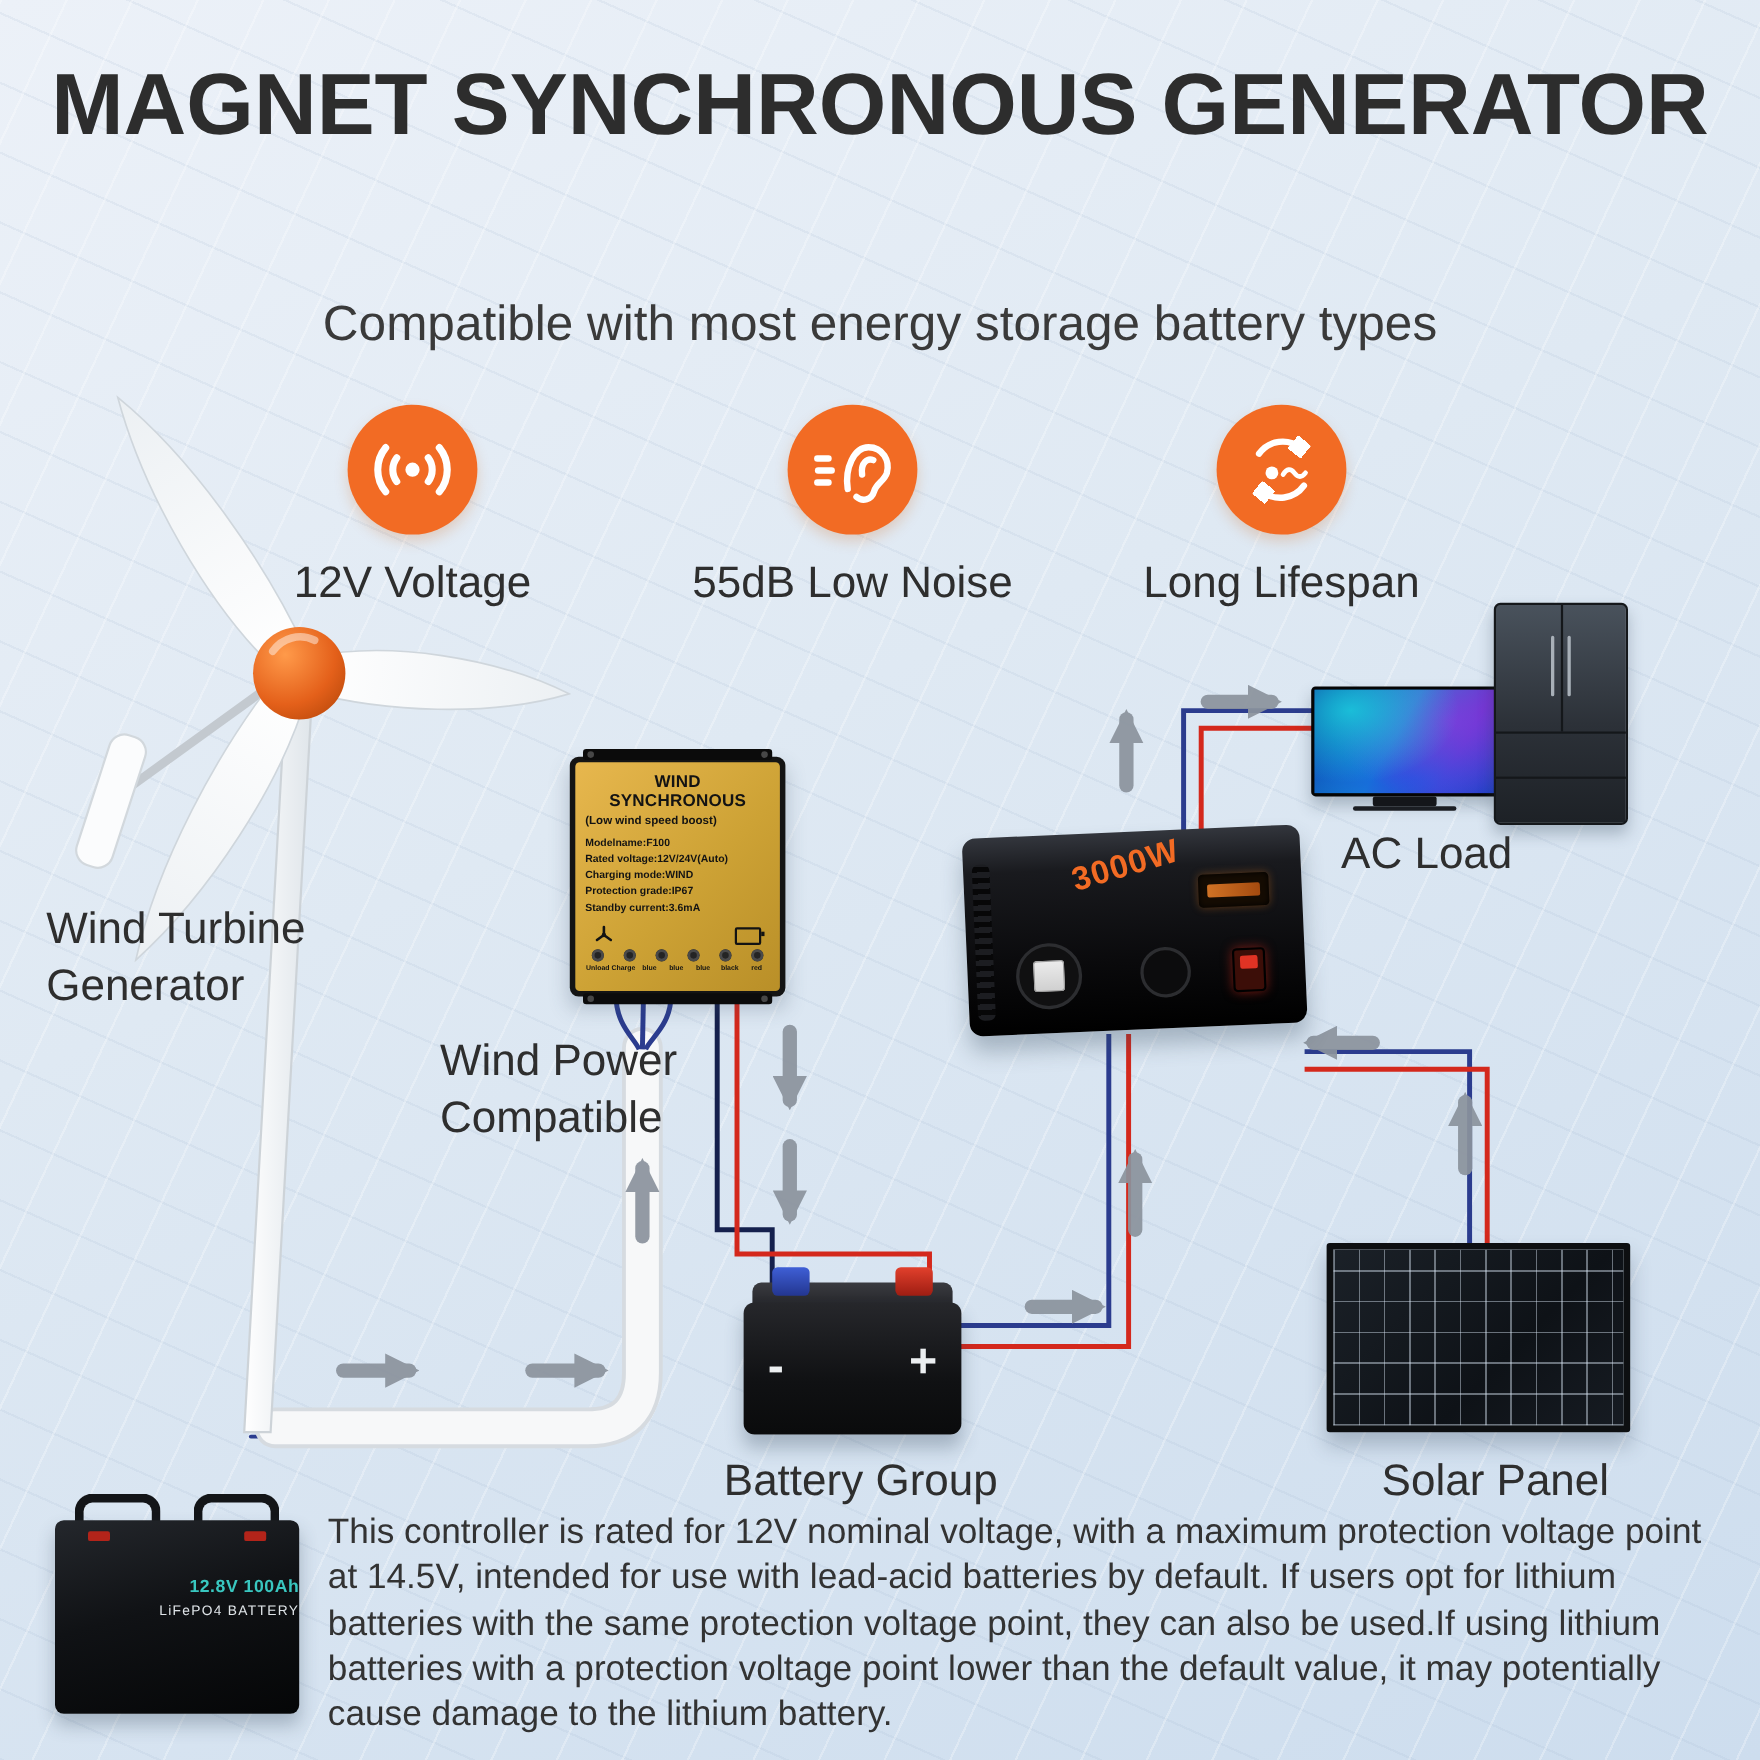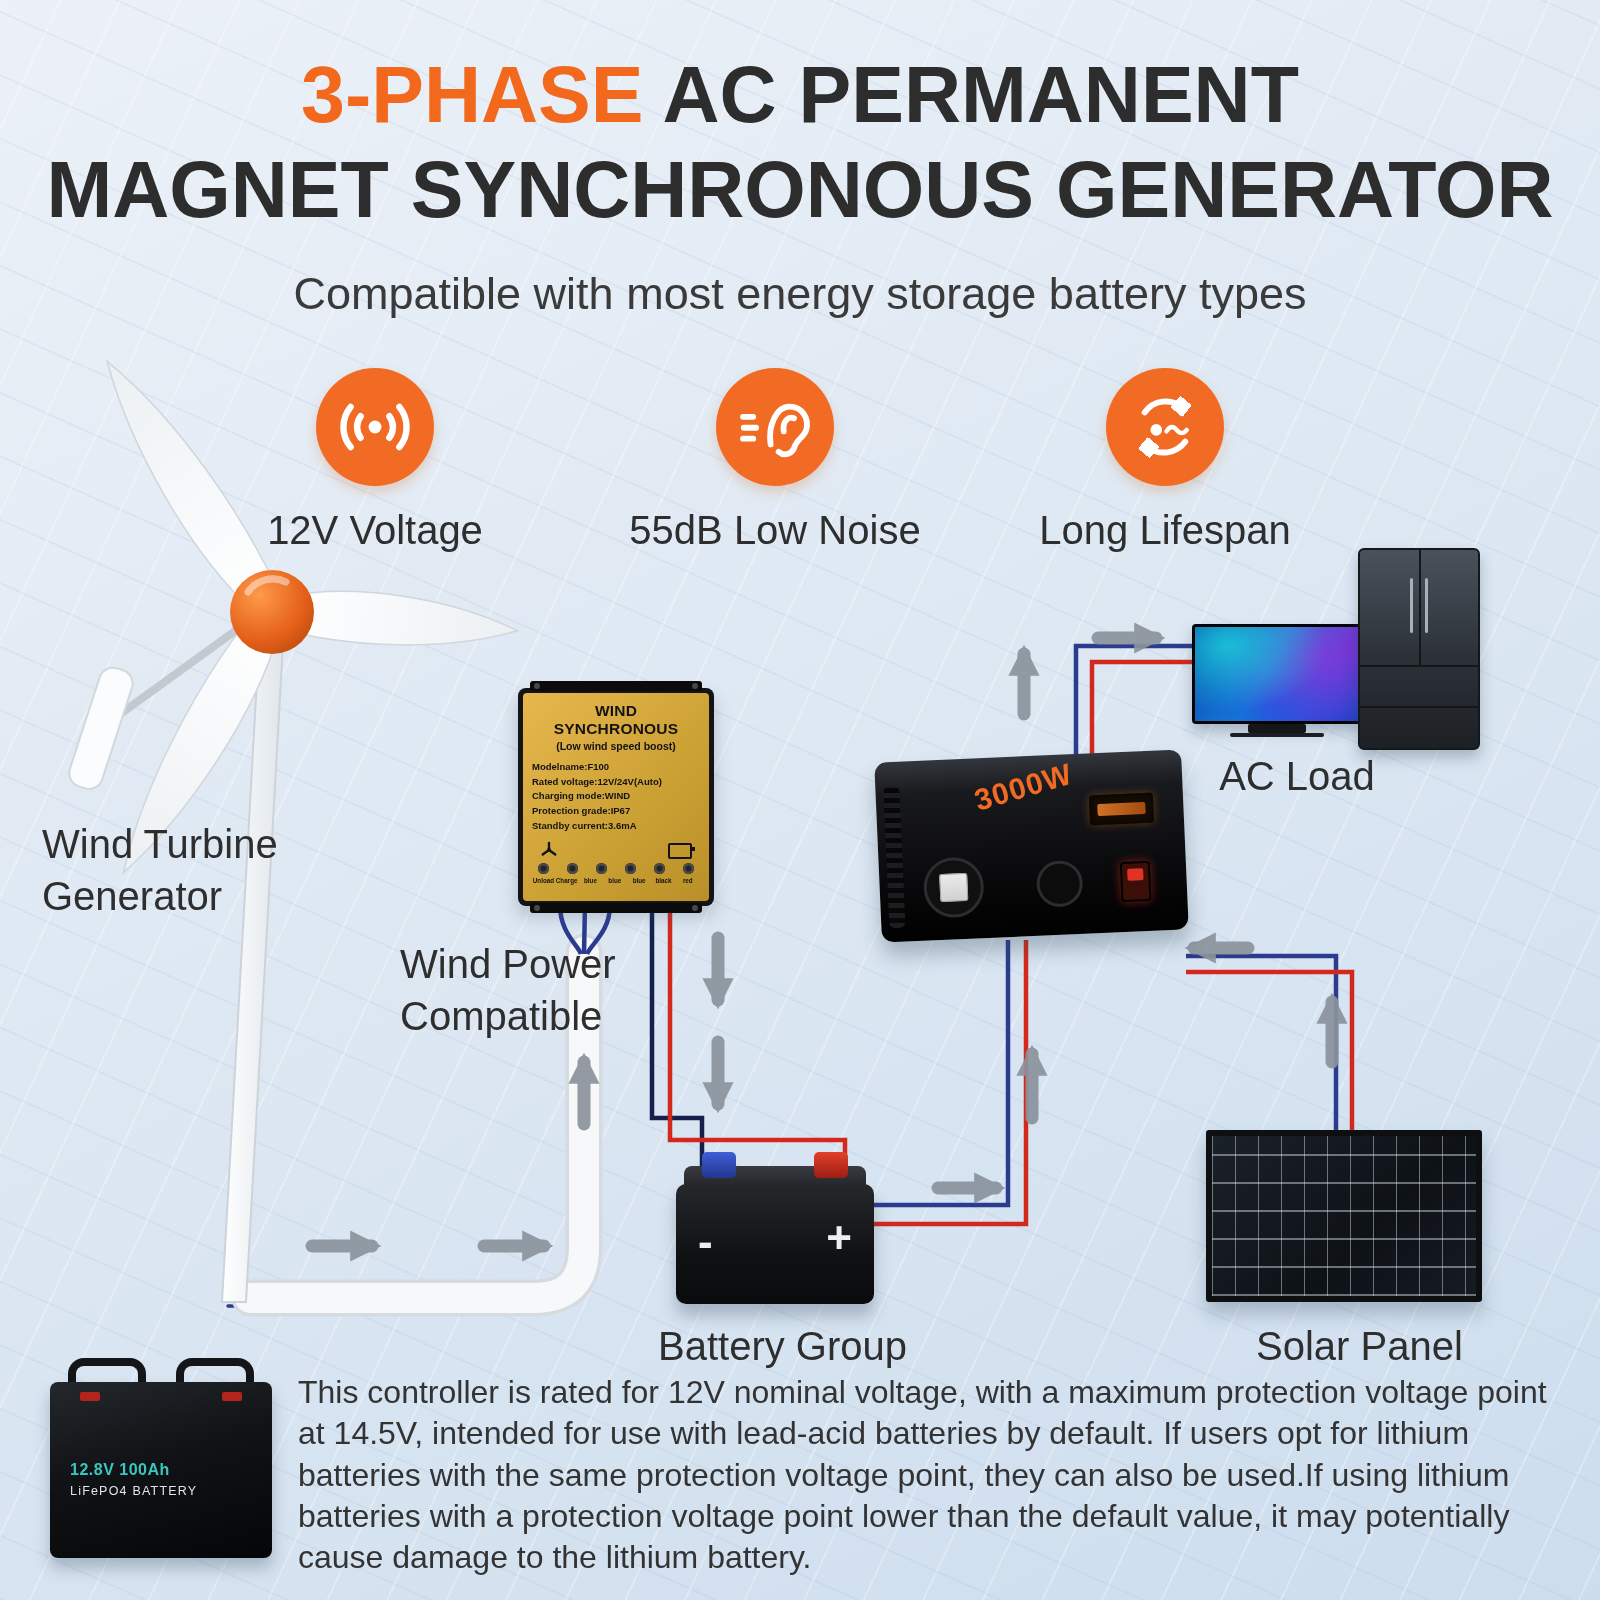--- a/index.html
+++ b/index.html
@@ -35,21 +35,21 @@
     box-shadow:0 10px 18px rgba(60,80,100,.28);z-index:3;}
   .flange{position:absolute;left:12px;right:12px;height:10px;background:#0b0b0b;border-radius:3px;}
   .flange.top{top:-7px;} .flange.bot{bottom:-7px;}
   .flange::before,.flange::after{content:"";position:absolute;top:2px;width:6px;height:6px;
     border-radius:50%;background:#474747;}
   .flange::before{left:4px;} .flange::after{right:4px;}
   .controller-face{width:100%;height:100%;box-sizing:border-box;
     background:linear-gradient(135deg,#e7b74e 0%,#cda235 55%,#b98f28 100%);
     border-radius:4px;padding:9px 9px 6px;color:#131313;}
   .ctrl-title{font-size:15.5px;font-weight:800;text-align:center;letter-spacing:.2px;}
-  .ctrl-sub{font-size:10.5px;font-weight:700;text-align:center;margin-top:2px;}
+  .ctrl-sub{font-size:10.5px;font-weight:700;margin-top:2px;}
   .ctrl-specs{margin-top:8px;font-size:9.5px;line-height:1.55;font-weight:600;}
   .ctrl-icons{display:flex;justify-content:space-between;align-items:flex-end;margin-top:7px;padding:0 8px;}
   .mini-batt{width:20px;height:12px;border:2px solid #131313;border-radius:2px;position:relative;}
   .mini-batt::before{content:"";position:absolute;right:-5px;top:2px;width:3px;height:4px;background:#131313;}
   .screws{display:flex;justify-content:space-between;padding:0 6px;margin-top:4px;}
   .screw{width:11px;height:11px;border-radius:50%;background:#242424;
     box-shadow:inset 0 0 0 2.5px #4a4a4a;}
   .ctrl-labels{display:flex;margin-top:3px;font-size:6.3px;font-weight:700;}
   .ctrl-labels span{flex:1;text-align:center;}
   .ctrl-labels span:first-child{flex:1.9;}
@@ -125,21 +125,21 @@
   
   .lifepo{position:absolute;left:50px;top:1372px;width:222px;height:186px;z-index:3;}
   .lifepo-handle{position:absolute;top:-14px;width:78px;height:36px;border:8px solid #131518;
     border-bottom:none;border-radius:16px 16px 0 0;box-sizing:border-box;}
   .lh-l{left:18px;} .lh-r{right:18px;}
   .lifepo-body{position:absolute;left:0;right:0;top:10px;bottom:0;
     background:linear-gradient(165deg,#24272c 0%,#101215 45%,#050607 100%);
     border-radius:8px;box-shadow:0 10px 16px rgba(50,70,90,.3);}
   .lifepo-cap{position:absolute;top:10px;width:20px;height:9px;background:#b3241a;border-radius:2px;}
   .lc-l{left:30px;} .lc-r{right:30px;}
-  .lifepo-text{position:absolute;left:0;right:0;top:79px;text-align:left;padding-left:20px;}
+  .lifepo-text{position:absolute;left:0;right:0;top:52px;text-align:right;padding-left:20px;}
   .lifepo-line1{color:#39c7c0;font-size:16px;font-weight:700;letter-spacing:.5px;}
   .lifepo-line2{color:#dfe4e8;font-size:12.5px;margin-top:5px;letter-spacing:1.2px;}
   
   .lbl{position:absolute;font-size:40px;color:#2e2e2e;z-index:4;line-height:1.3;}
   #lbl-turbine{left:42px;top:818px;width:250px;}
   #lbl-controller{left:400px;top:938px;width:250px;}
   #lbl-inverter{left:836px;top:976px;white-space:nowrap;}
   #lbl-acload{left:1212px;top:750px;width:170px;text-align:center;}
   #lbl-battery{left:658px;top:1320px;white-space:nowrap;}
   #lbl-solar{left:1256px;top:1320px;white-space:nowrap;}
@@ -227,21 +227,20 @@
       <path transform="rotate(-122)" d="M 12 -16 C 95 -38 215 -33 300 -7 C 215 22 98 27 12 16 Z" fill="url(#gBlade)" stroke="#cfd6dc" stroke-width="1.5"></path>
       <path transform="rotate(121)" d="M 12 -16 C 95 -38 215 -33 300 -7 C 215 22 98 27 12 16 Z" fill="url(#gBlade)" stroke="#cfd6dc" stroke-width="1.5"></path>
       <path transform="rotate(6) scale(0.82 1)" d="M 12 -16 C 95 -38 215 -33 300 -7 C 215 22 98 27 12 16 Z" fill="url(#gBlade)" stroke="#cfd6dc" stroke-width="1.5"></path>
     </g>
 
     <circle cx="272" cy="282" r="42" fill="url(#gHub)"></circle>
     <path d="M 248 262 A 30 30 0 0 1 286 252" fill="none" stroke="#ffffff" stroke-width="7" stroke-linecap="round" opacity="0.45"></path>
   </svg>
 
   <div class="title">
-    <div><span class="hl">3-PHASE</span><span> AC PERMANENT</span></div>
     <div>MAGNET SYNCHRONOUS GENERATOR</div>
   </div>
   <div class="subtitle">Compatible with most energy storage battery types</div>
 
   <div class="feature" id="feat1">
     <div class="feature-icon">
       <svg width="86" height="66" viewBox="-60 -45 120 90" fill="none" stroke="#ffffff" stroke-width="9" stroke-linecap="round">
         <circle cx="0" cy="0" r="9" fill="#ffffff" stroke="none"></circle>
         <path d="M 20 -15 A 25 25 0 0 1 20 15"></path>
         <path d="M 34 -28 A 44 44 0 0 1 34 28"></path>

